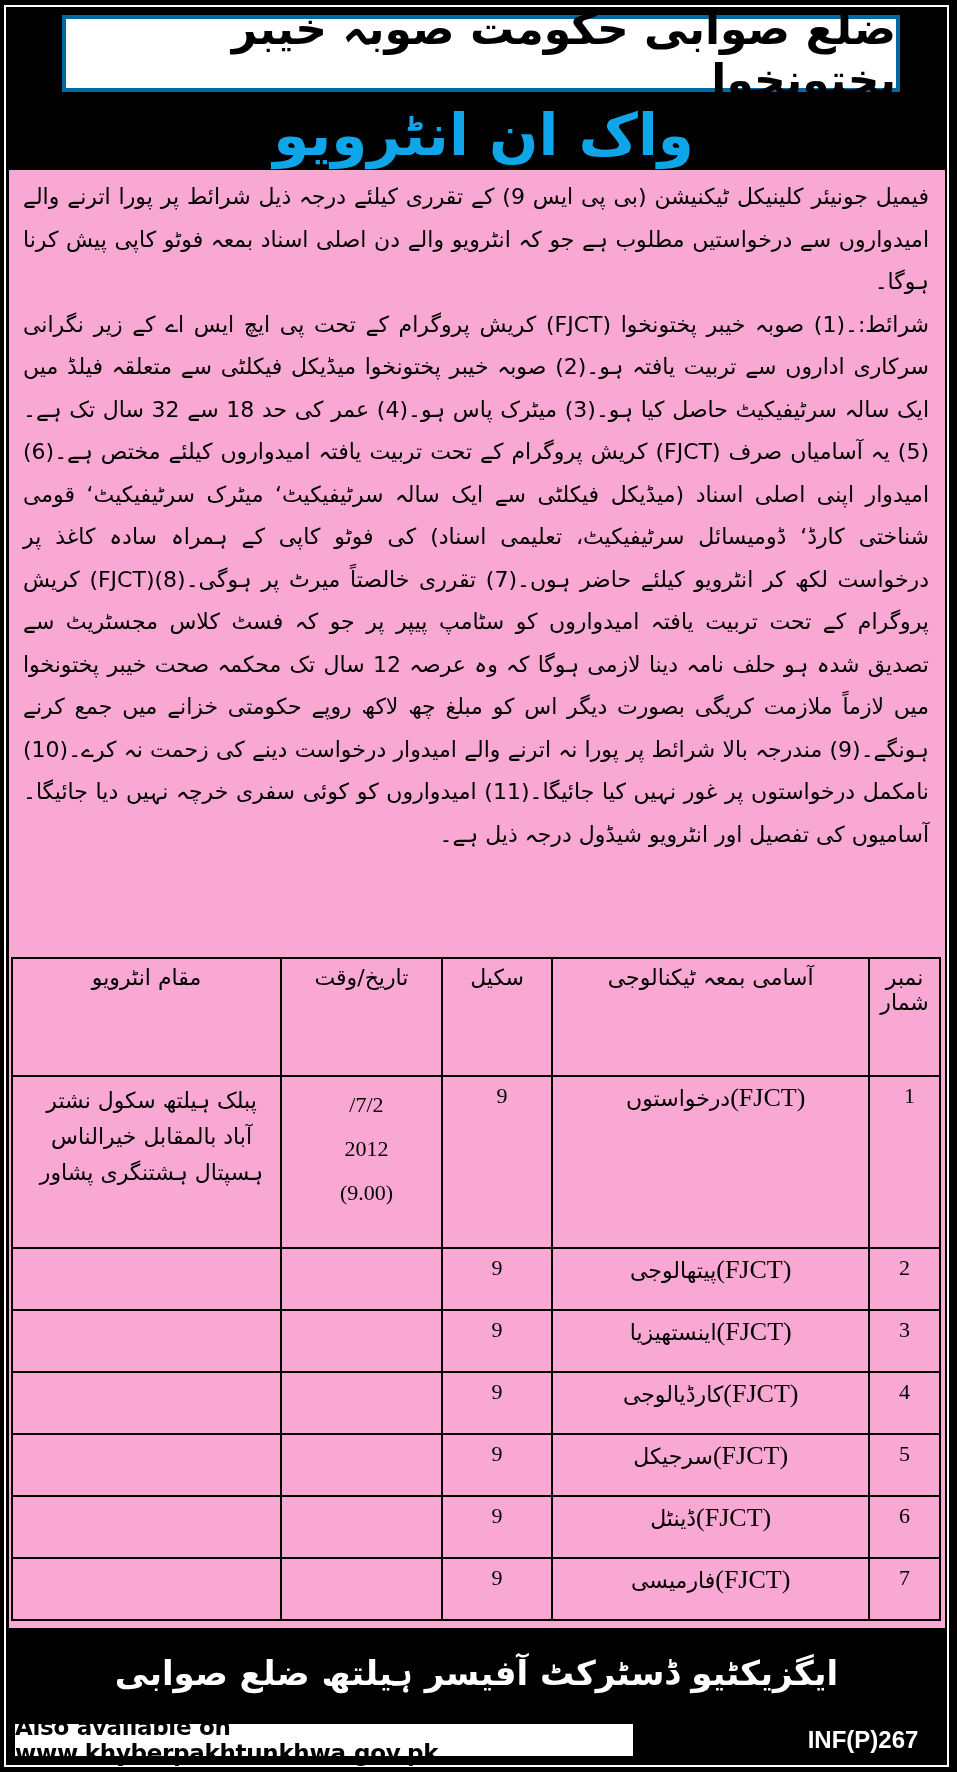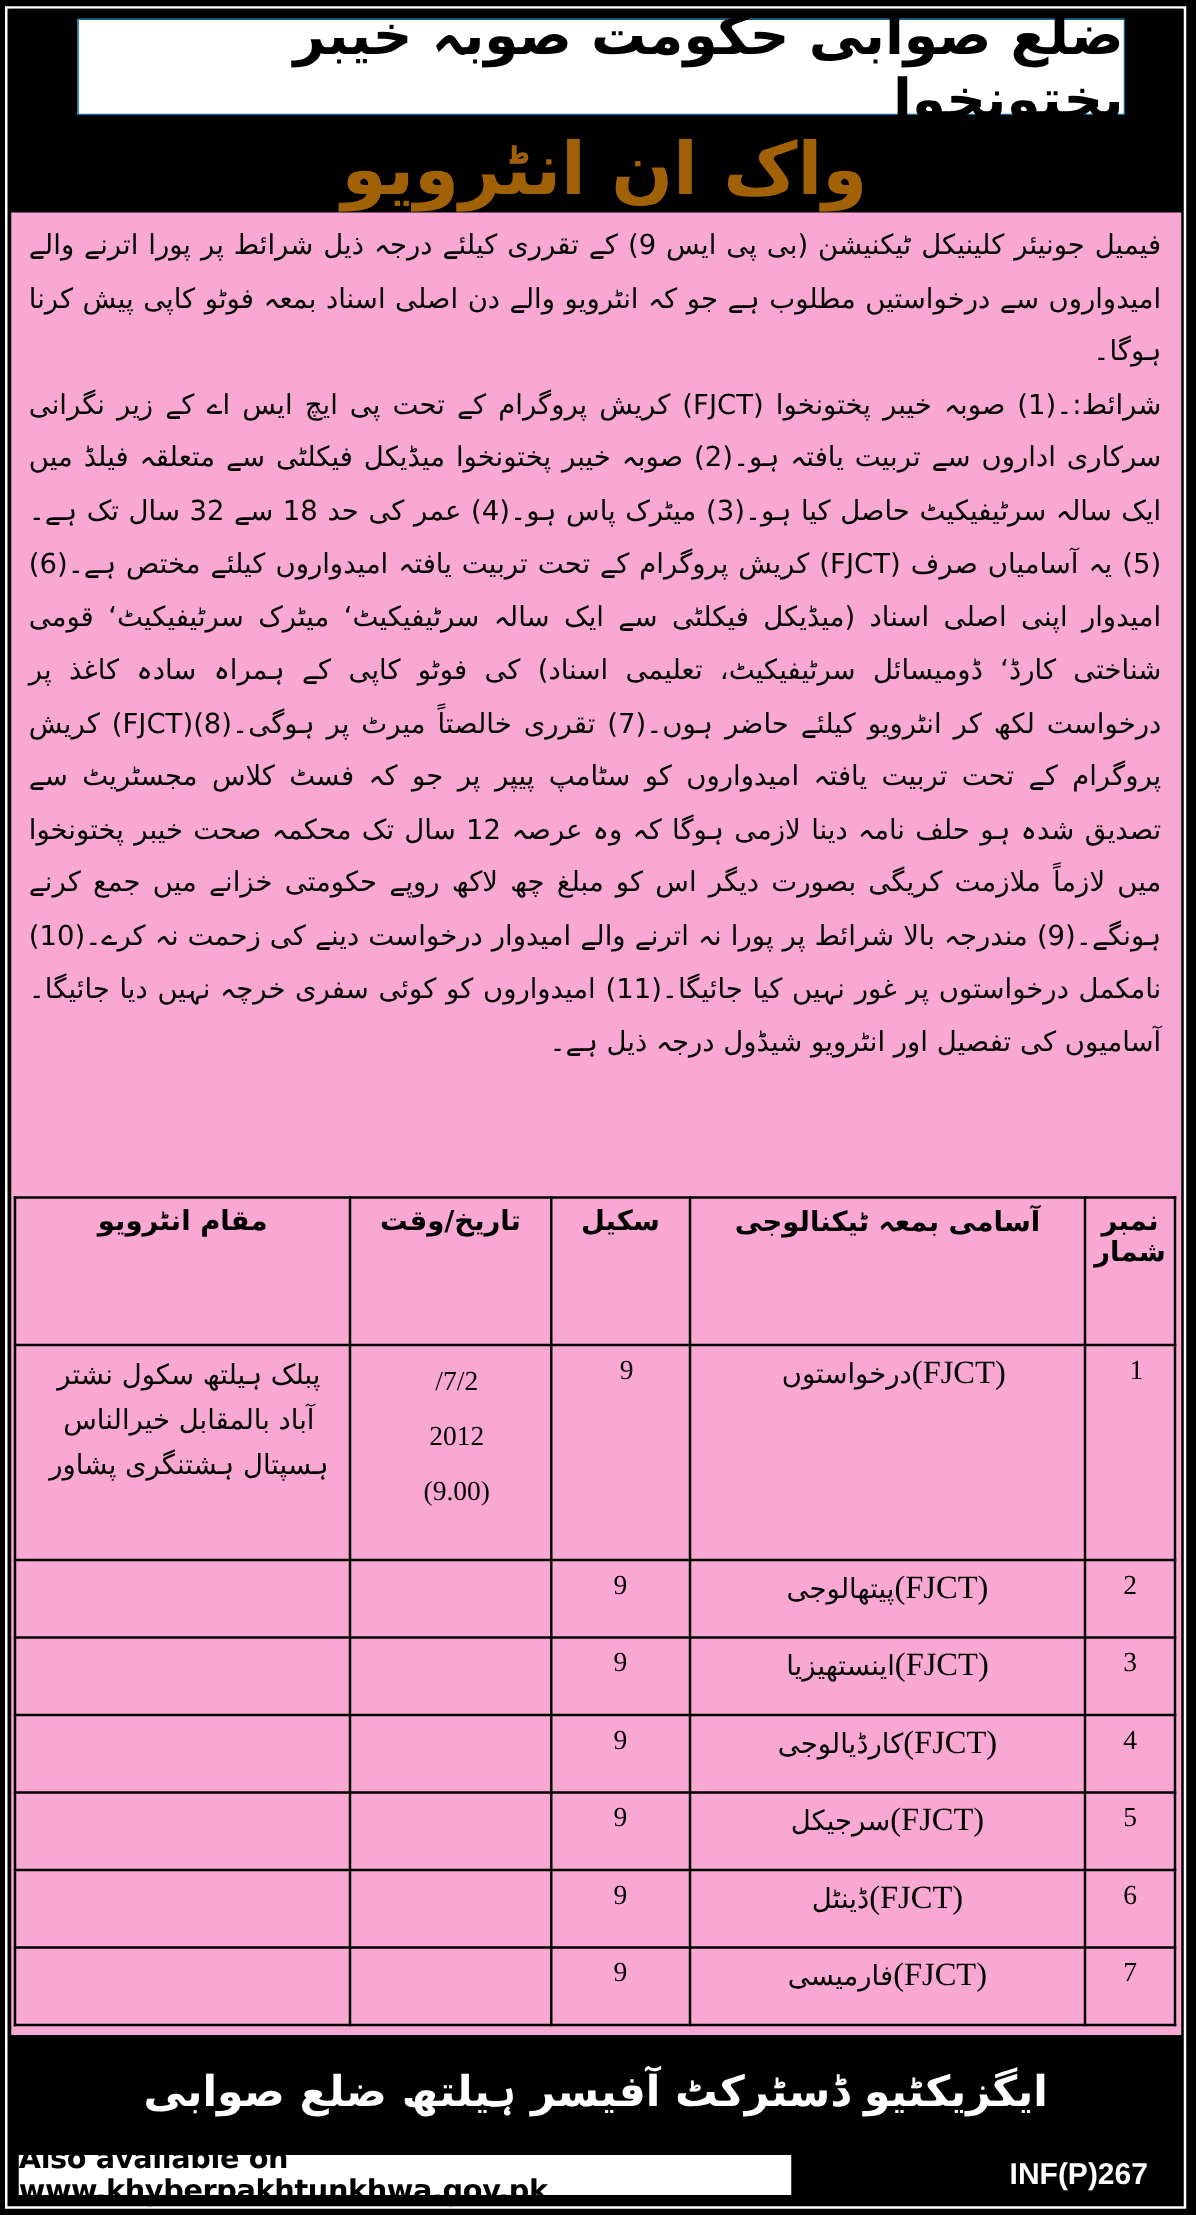--- a/index.html
+++ b/index.html
@@ -9,48 +9,48 @@
     }
     .frame {
       position: absolute; left: 4px; top: 5px; width: 945px; height: 1762px;
       border: 2px solid #fff; box-sizing: border-box; background: #000;
     }
     .banner {
       position: absolute; left: 7px; top: 7px; width: 939px; height: 163px; background: #000;
     }
     .title-box {
       position: absolute; left: 55px; top: 8px; width: 838px; height: 77px;
-      background: #fff; border: 1px solid #0369a1; box-sizing: border-box;
+      background: #fff; border: 4px solid #0369a1; box-sizing: border-box;
       display: flex; align-items: center; justify-content: center;
       direction: rtl; font-family: "DejaVu Sans", sans-serif; font-weight: bold;
       font-size: 44px; color: #000;
     }
     .headline {
       position: absolute; left: 7px; top: 88px; width: 939px; height: 80px;
       display: flex; align-items: center; justify-content: center;
       direction: rtl; font-family: "DejaVu Sans", sans-serif; font-weight: bold;
-      font-size: 58px; color: #a16207;
+      font-size: 58px; color: #0ea5e9;
     }
     .body-area {
       position: absolute; left: 9px; top: 170px; width: 936px; height: 1458px; background: #f9a8d4;
     }
     .paragraphs {
       position: absolute; left: 14px; top: 6px; width: 906px;
       direction: rtl; text-align: justify; text-align-last: right;
       font-family: "DejaVu Sans", sans-serif; font-size: 22px; line-height: 42.5px; color: #000;
     }
     .paragraphs p { margin: 0; }
     table.posts {
       position: absolute; left: 2px; top: 787px; width: 930px; border-collapse: collapse;
       direction: rtl; font-family: "DejaVu Sans", sans-serif; color: #000;
     }
     table.posts th, table.posts td {
       border: 2px solid #000; text-align: center; vertical-align: top; padding: 6px 6px;
     }
-    table.posts th { height: 104px; font-size: 22px; font-weight: bold; }
+    table.posts th { height: 104px; font-size: 22px; font-weight: normal; }
     table.posts td { font-size: 22px; height: 48px; }
     table.posts tr.first td { height: 158px; padding-left: 16px; }
     td.num, td.scale, td.date { font-family: "Liberation Serif", serif; font-size: 28px; }
     td.date { line-height: 44px; }
     td.venue { font-size: 21px; line-height: 36px; }
     td.post { font-size: 22px; }
     .fjct { font-family: "Liberation Serif", serif; font-size: 26px; direction: ltr; unicode-bidi: embed; }
     .col-venue { width: 276px; } .col-date { width: 158px; } .col-scale { width: 102px; }
     .col-post { width: 318px; } .col-num { width: 58px; }
     .footer-banner {

